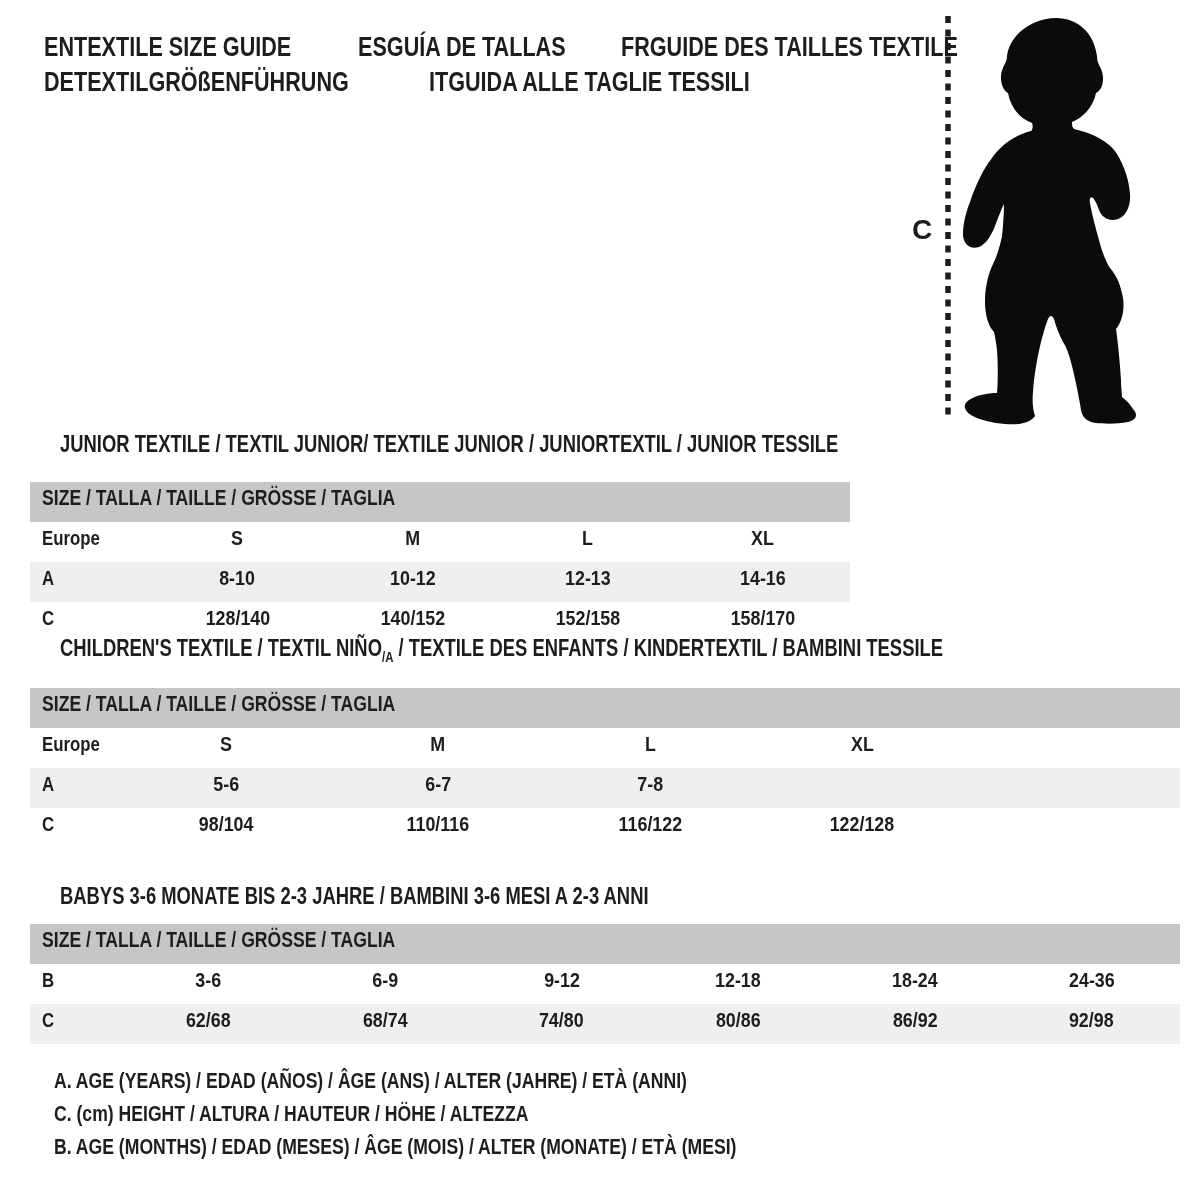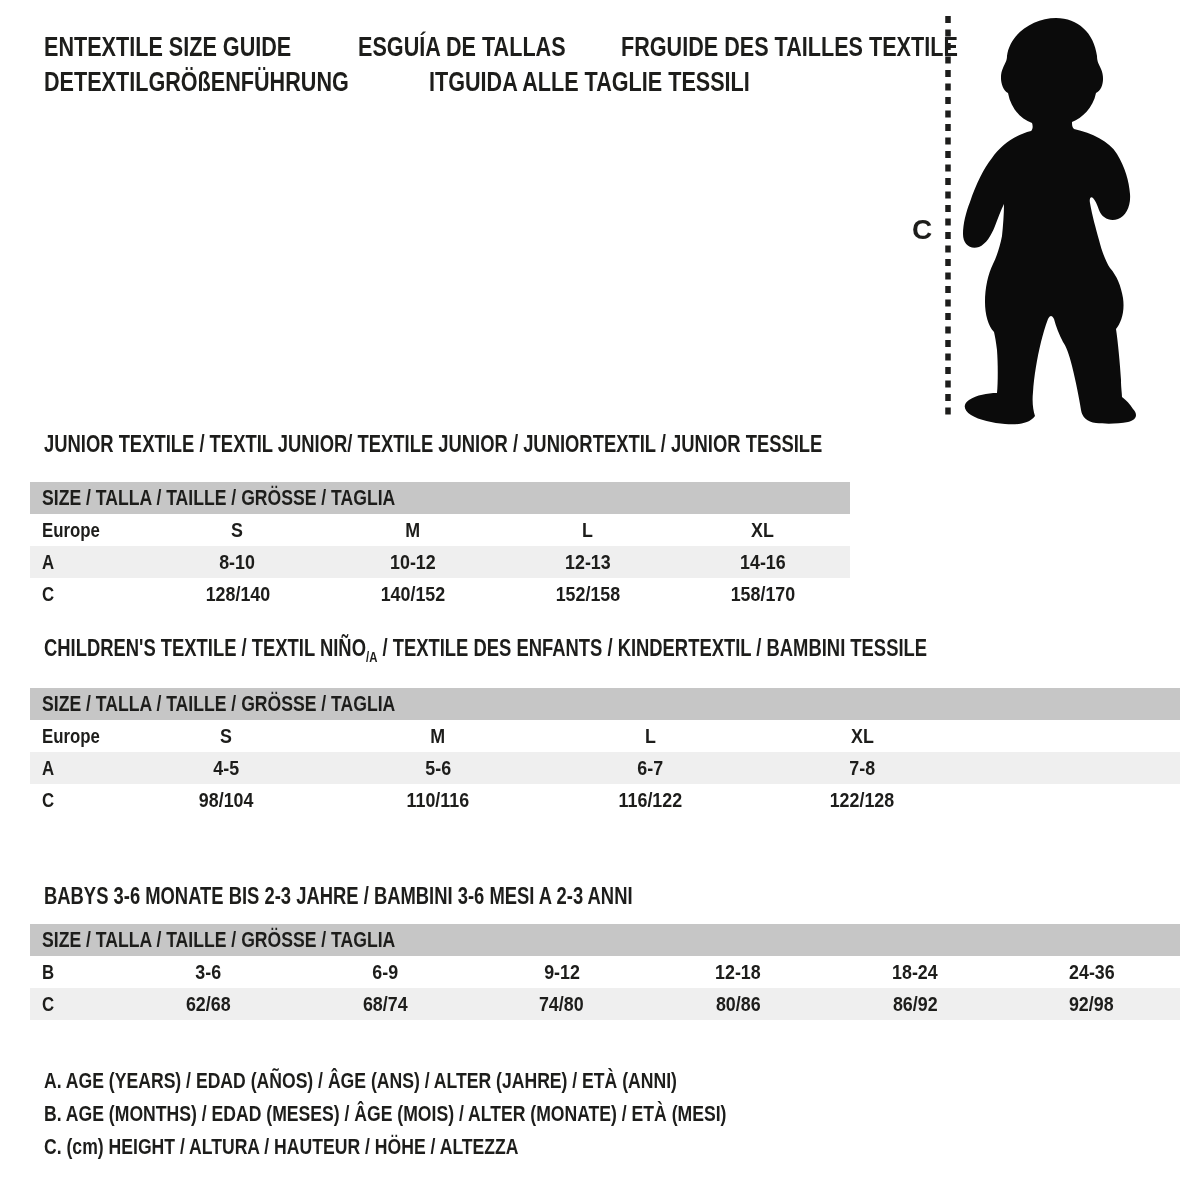--- a/index.html
+++ b/index.html
@@ -18,46 +18,46 @@
   .langs { position:absolute; left:44px; top:30px; }
   .lang-row { height:35px; line-height:35px; font-size:27px; }
   .lang-row .code { width:95px; }
   
   .figure { position:absolute; left:0; top:0; width:1200px; height:440px; }
   .cmark  { position:absolute; left:912px; top:216px; font-size:28px; line-height:28px; }
   .dashline { position:absolute; left:944px; top:16px; }
   .baby   { position:absolute; left:955px; top:12px; }
 
   
-  .sec-title { position:absolute; left:44px; font-size:23px; line-height:28px; }
+  .sec-title { position:absolute; left:60px; font-size:23px; line-height:28px; }
   .sub { font-size:0.62em; vertical-align:sub; }
 
   
   .tbl { position:absolute; left:30px; }
   .band {
-    height:32px; line-height:31px; background:var(--band, #c6c6c6);
+    height:40px; line-height:31px; background:var(--band, #c6c6c6);
     font-size:22px; padding-left:12px;
   }
-  .trow { display:grid; height:32px; line-height:32px; font-size:21px; }
+  .trow { display:grid; height:40px; line-height:32px; font-size:21px; }
   .t1 .trow { grid-template-columns:120px repeat(4,1fr); }
   .t2 .trow { grid-template-columns:90px repeat(5,1fr); }
   .t3 .trow { grid-template-columns:90px repeat(6,1fr); }
   .trow.shaded { background:var(--alt_row, #efefef); }
   .rlabel { text-align:left; padding-left:12px; }
   .cell { text-align:center; }
   .t1 { width:820px;  top:482px; }
   .t2 { width:1150px; top:688px; }
   .t3 { width:1150px; top:924px; }
   .title-junior   { top:430px; }
   .title-children { top:634px; }
   .title-babies-1 { top:848px; }
   .title-babies-2 { top:882px; }
 
   
-  .legend { position:absolute; left:44px; top:1064px; }
+  .legend { position:absolute; left:54px; top:1064px; }
   .legend-line { height:33px; line-height:33px; font-size:22px; }
 </style>
 </head>
 <body>
 
 <div class="page">
 
   <div class="langs">
     <div class="lang-row cond">
       <span class="code">EN</span><span>TEXTILE SIZE GUIDE</span>
@@ -136,21 +136,20 @@
     <div class="band"><span class="cond">SIZE / TALLA / TAILLE / GRÖSSE / TAGLIA</span></div>
     <div class="trow">
       <span class="rlabel"><span class="cond">Europe</span></span>
       <span class="cell"><span class="cond-c">S</span></span>
       <span class="cell"><span class="cond-c">M</span></span>
       <span class="cell"><span class="cond-c">L</span></span>
       <span class="cell"><span class="cond-c">XL</span></span>
     </div>
     <div class="trow shaded">
       <span class="rlabel"><span class="cond">A</span></span>
-      <span class="cell"><span class="cond-c">4-5</span></span>
       <span class="cell"><span class="cond-c">5-6</span></span>
       <span class="cell"><span class="cond-c">6-7</span></span>
       <span class="cell"><span class="cond-c">7-8</span></span>
     </div>
     <div class="trow">
       <span class="rlabel"><span class="cond">C</span></span>
       <span class="cell"><span class="cond-c">98/104</span></span>
       <span class="cell"><span class="cond-c">110/116</span></span>
       <span class="cell"><span class="cond-c">116/122</span></span>
       <span class="cell"><span class="cond-c">122/128</span></span>
@@ -175,17 +174,17 @@
       <span class="cell"><span class="cond-c">68/74</span></span>
       <span class="cell"><span class="cond-c">74/80</span></span>
       <span class="cell"><span class="cond-c">80/86</span></span>
       <span class="cell"><span class="cond-c">86/92</span></span>
       <span class="cell"><span class="cond-c">92/98</span></span>
     </div>
   </div>
 
   <div class="legend">
     <div class="legend-line"><span class="cond">A. AGE (YEARS) / EDAD (AÑOS) / ÂGE (ANS) / ALTER (JAHRE) / ETÀ (ANNI)</span></div>
+    <div class="legend-line"><span class="cond">C. (cm) HEIGHT / ALTURA / HAUTEUR / HÖHE / ALTEZZA</span></div>
     <div class="legend-line"><span class="cond">B. AGE (MONTHS) / EDAD (MESES) / ÂGE (MOIS) / ALTER (MONATE) / ETÀ (MESI)</span></div>
-    <div class="legend-line"><span class="cond">C. (cm) HEIGHT / ALTURA / HAUTEUR / HÖHE / ALTEZZA</span></div>
   </div>
 
 </div>
 
 </body></html>

